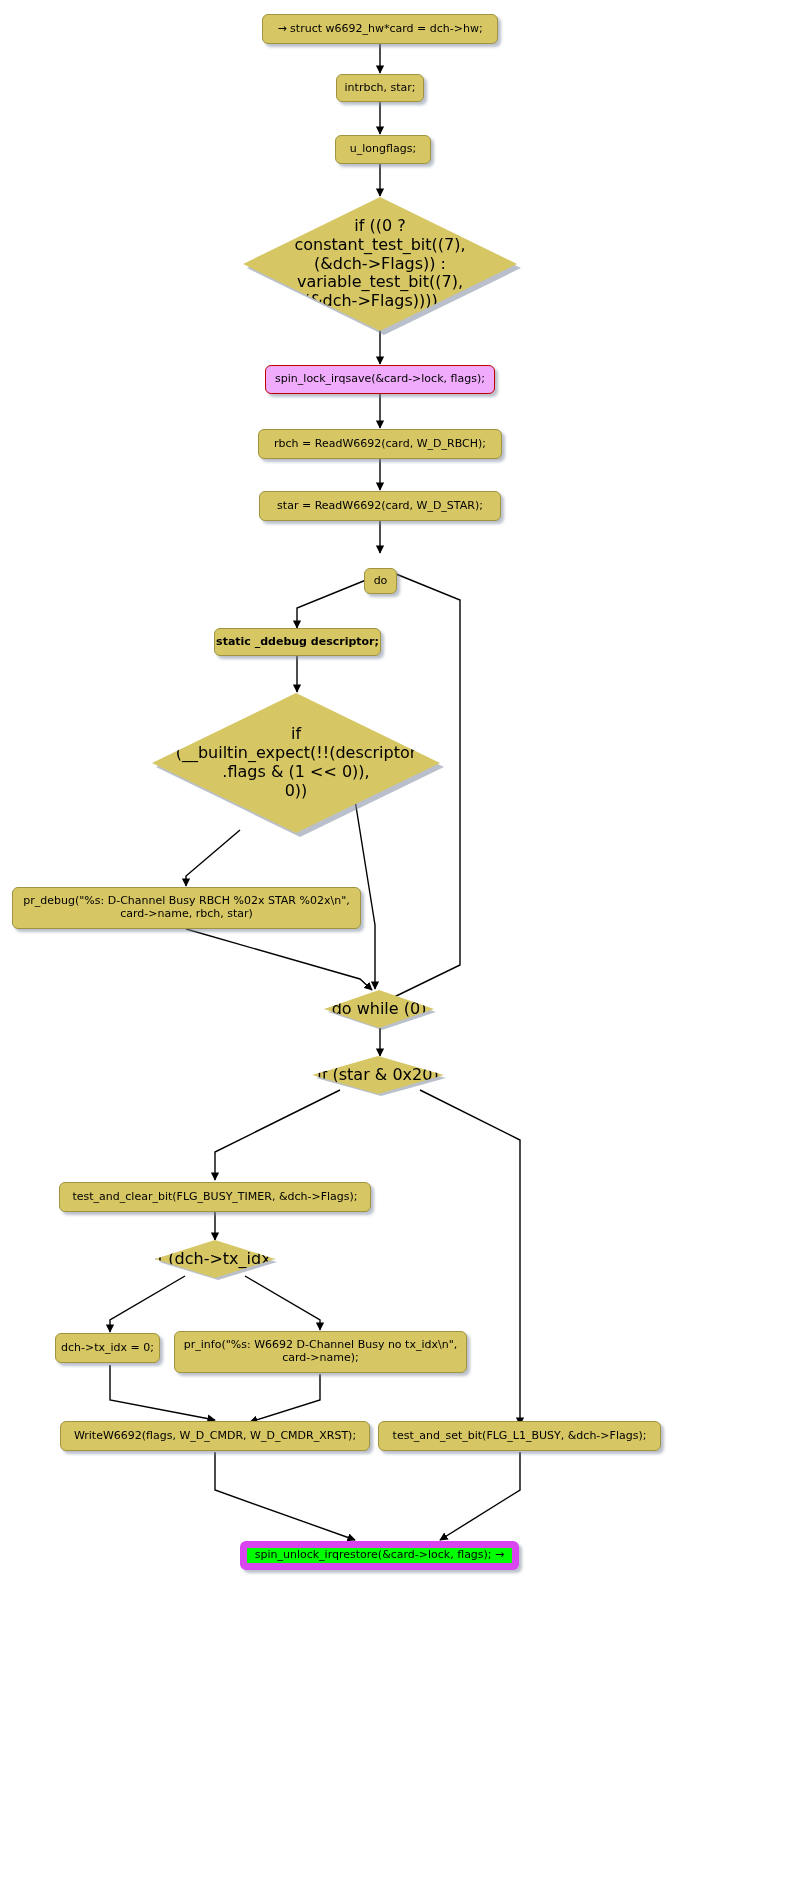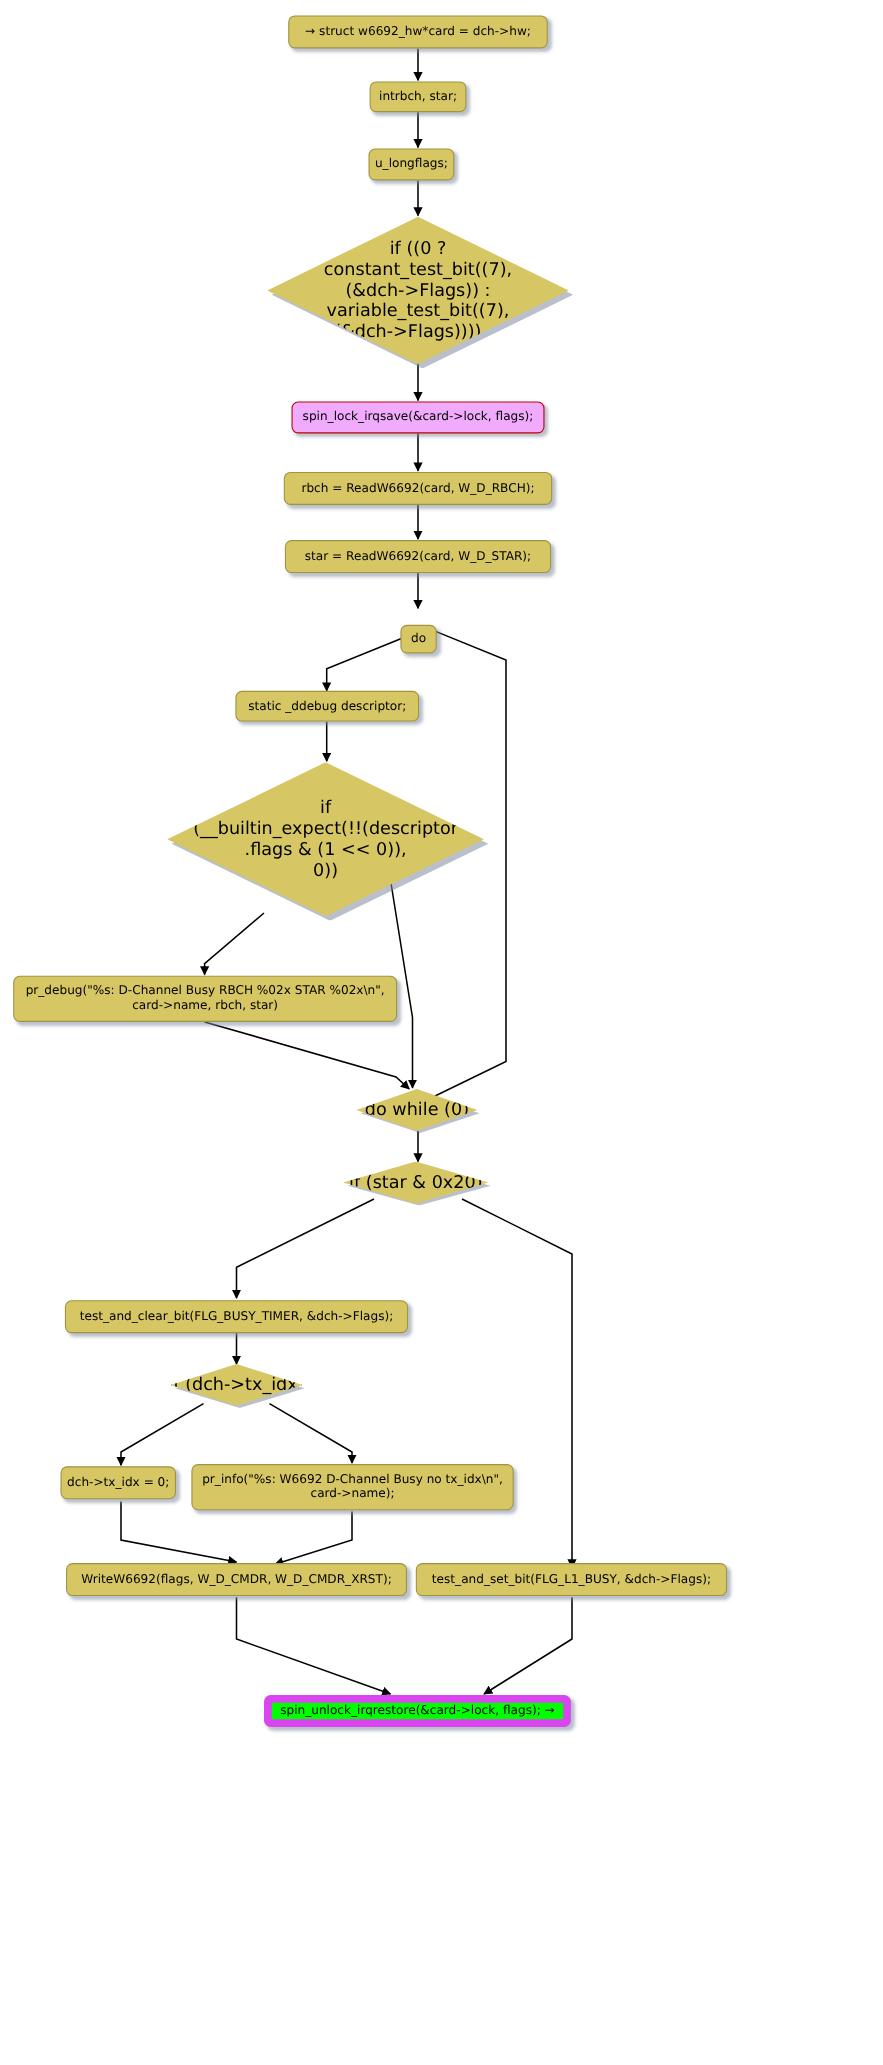--- a/index.html
+++ b/index.html
@@ -133,40 +133,40 @@
       <path d="M 215 1452 L 215 1490 L 355 1540"></path>
 
       <path d="M 520 1452 L 520 1490 L 440 1540"></path>
     </g>
   </svg>
 
   <div class="node rect" style="left:262px; top:14px; width:236px; height:30px;">→ struct w6692_hw*card = dch-&gt;hw;</div>
 
   <div class="node rect" style="left:336px; top:74px; width:88px; height:28px;">intrbch, star;</div>
 
-  <div class="node rect" style="left:335px; top:135px; width:78px; height:29px;">u_longflags;</div>
+  <div class="node rect" style="left:335px; top:135px; width:96px; height:29px;">u_longflags;</div>
 
   <div class="diamond-shadow" style="left:247px; top:201px; width:274px; height:134px;"></div>
   <div class="node diamond" style="left:243px; top:197px; width:274px; height:134px;">
     <span class="dtext">if ((0 ?
 constant_test_bit((7),
 (&amp;dch-&gt;Flags)) :
 variable_test_bit((7),
 (&amp;dch-&gt;Flags)))) →</span>
   </div>
 
   <div class="node rect red" style="left:265px; top:365px; width:230px; height:29px;">spin_lock_irqsave(&amp;card-&gt;lock, flags);</div>
 
   <div class="node rect" style="left:258px; top:429px; width:244px; height:30px;">rbch = ReadW6692(card, W_D_RBCH);</div>
 
   <div class="node rect" style="left:259px; top:491px; width:242px; height:30px;">star = ReadW6692(card, W_D_STAR);</div>
 
   <div class="node rect" style="left:364px; top:554px; width:33px; height:26px;margin-top:14px;">do</div>
 
-  <div class="node rect" style="left:214px; top:628px; width:167px; height:28px;">static _ddebug descriptor;</div>
+  <div class="node rect" style="left:214px; top:628px; width:167px; height:28px;font-weight:bold;">static _ddebug descriptor;</div>
 
   <div class="diamond-shadow" style="left:156px; top:697px; width:288px; height:140px;"></div>
   <div class="node diamond" style="left:152px; top:693px; width:288px; height:140px;">
     <span class="dtext">if
 (__builtin_expect(!!(descriptor
 .flags &amp; (1 &lt;&lt; 0)),
 0))</span>
   </div>
 
   <div class="node rect" style="left:12px; top:887px; width:349px; height:42px;">pr_debug("%s: D-Channel Busy RBCH %02x STAR %02x\n",

